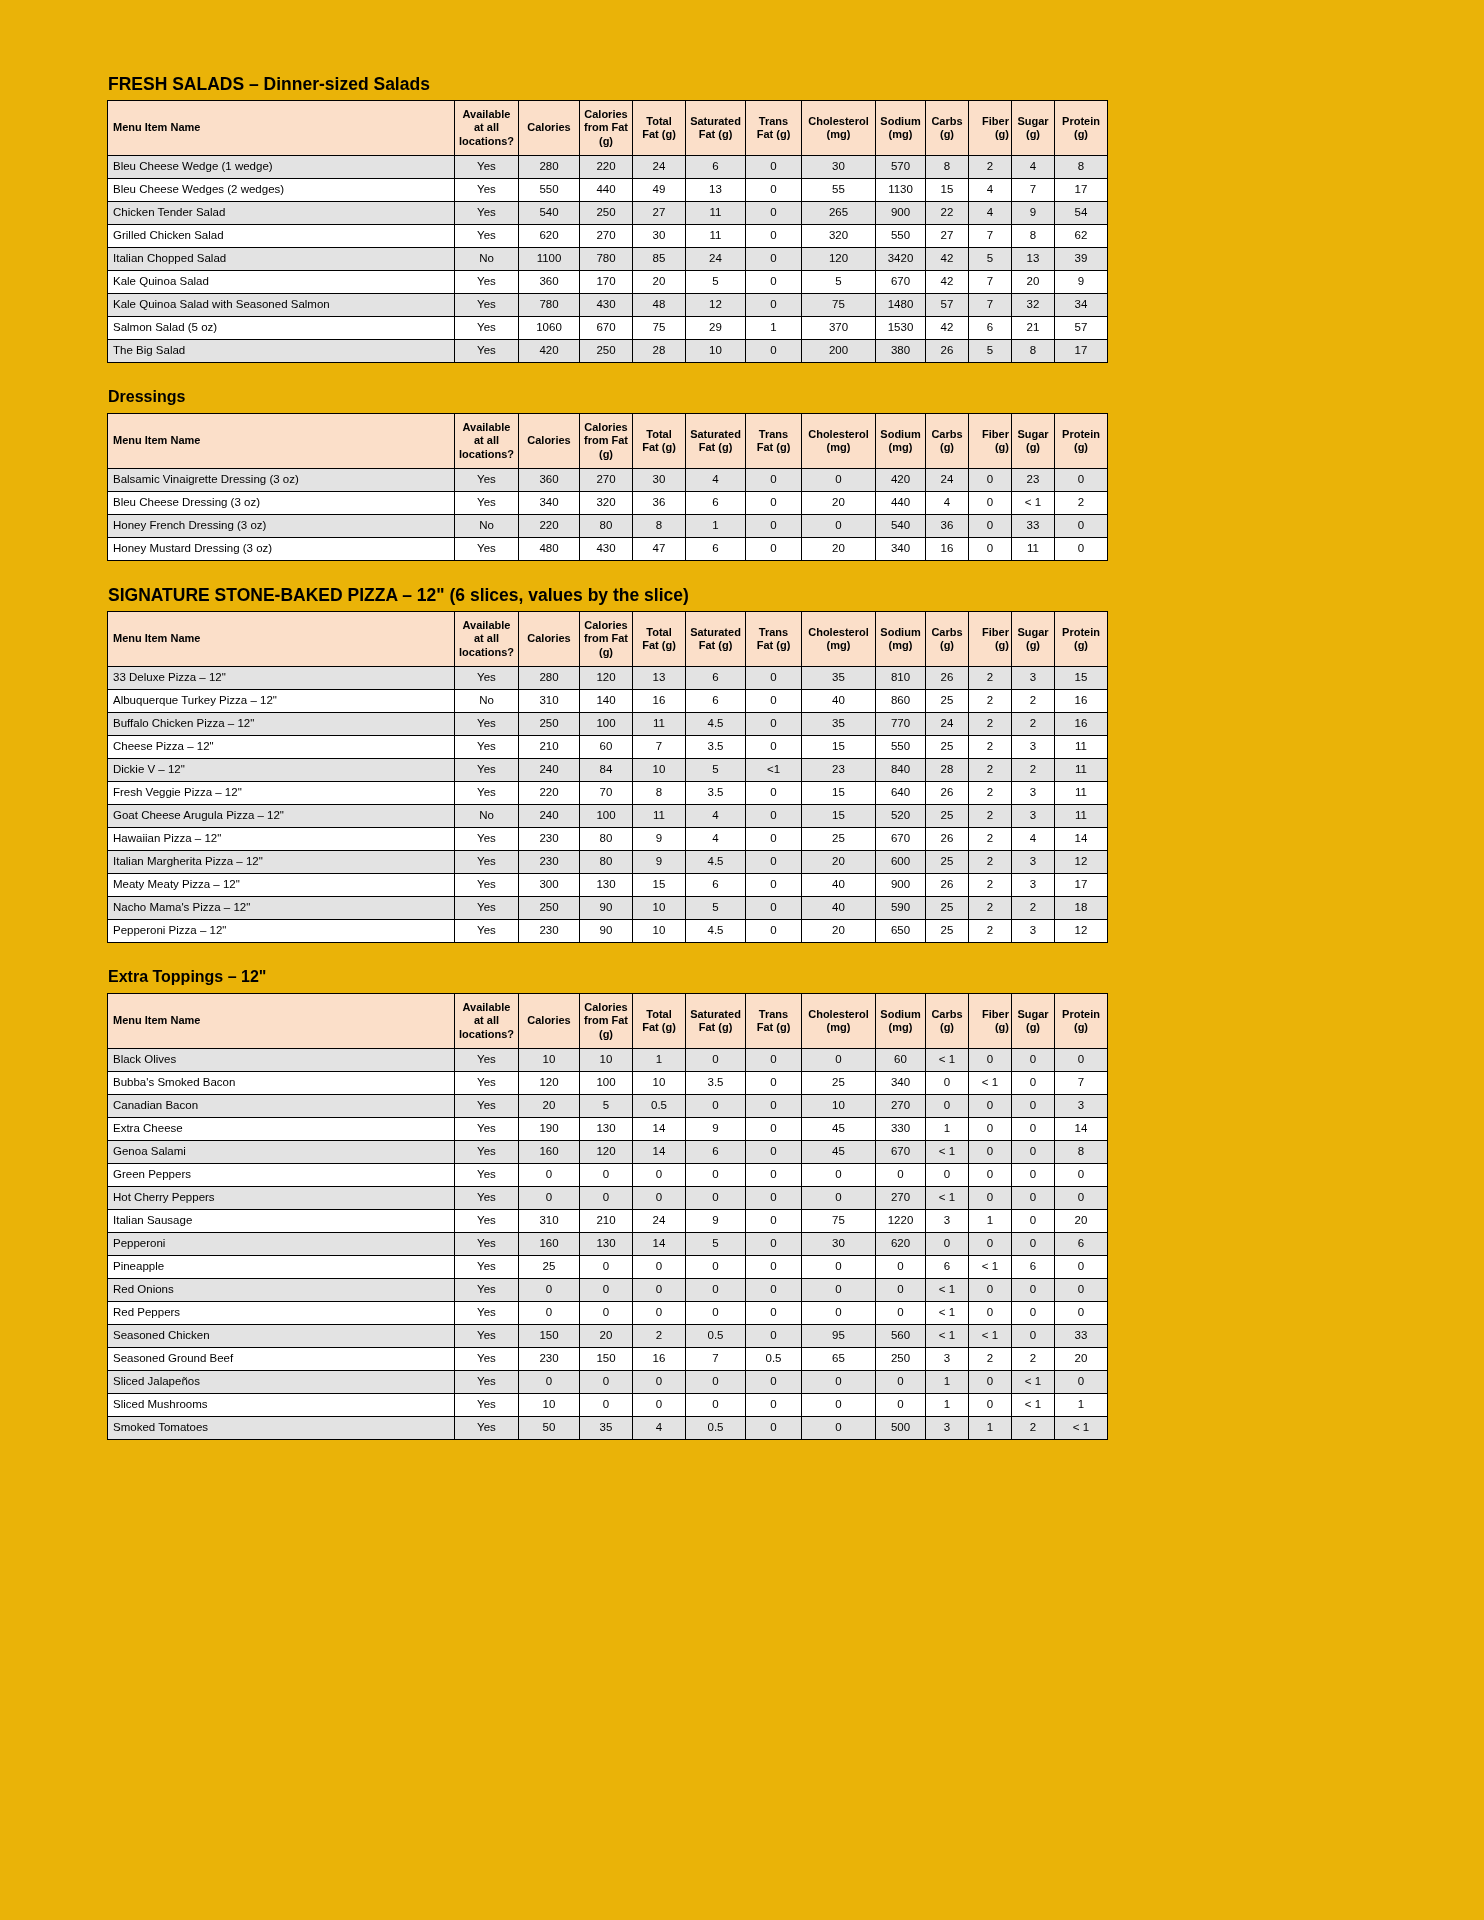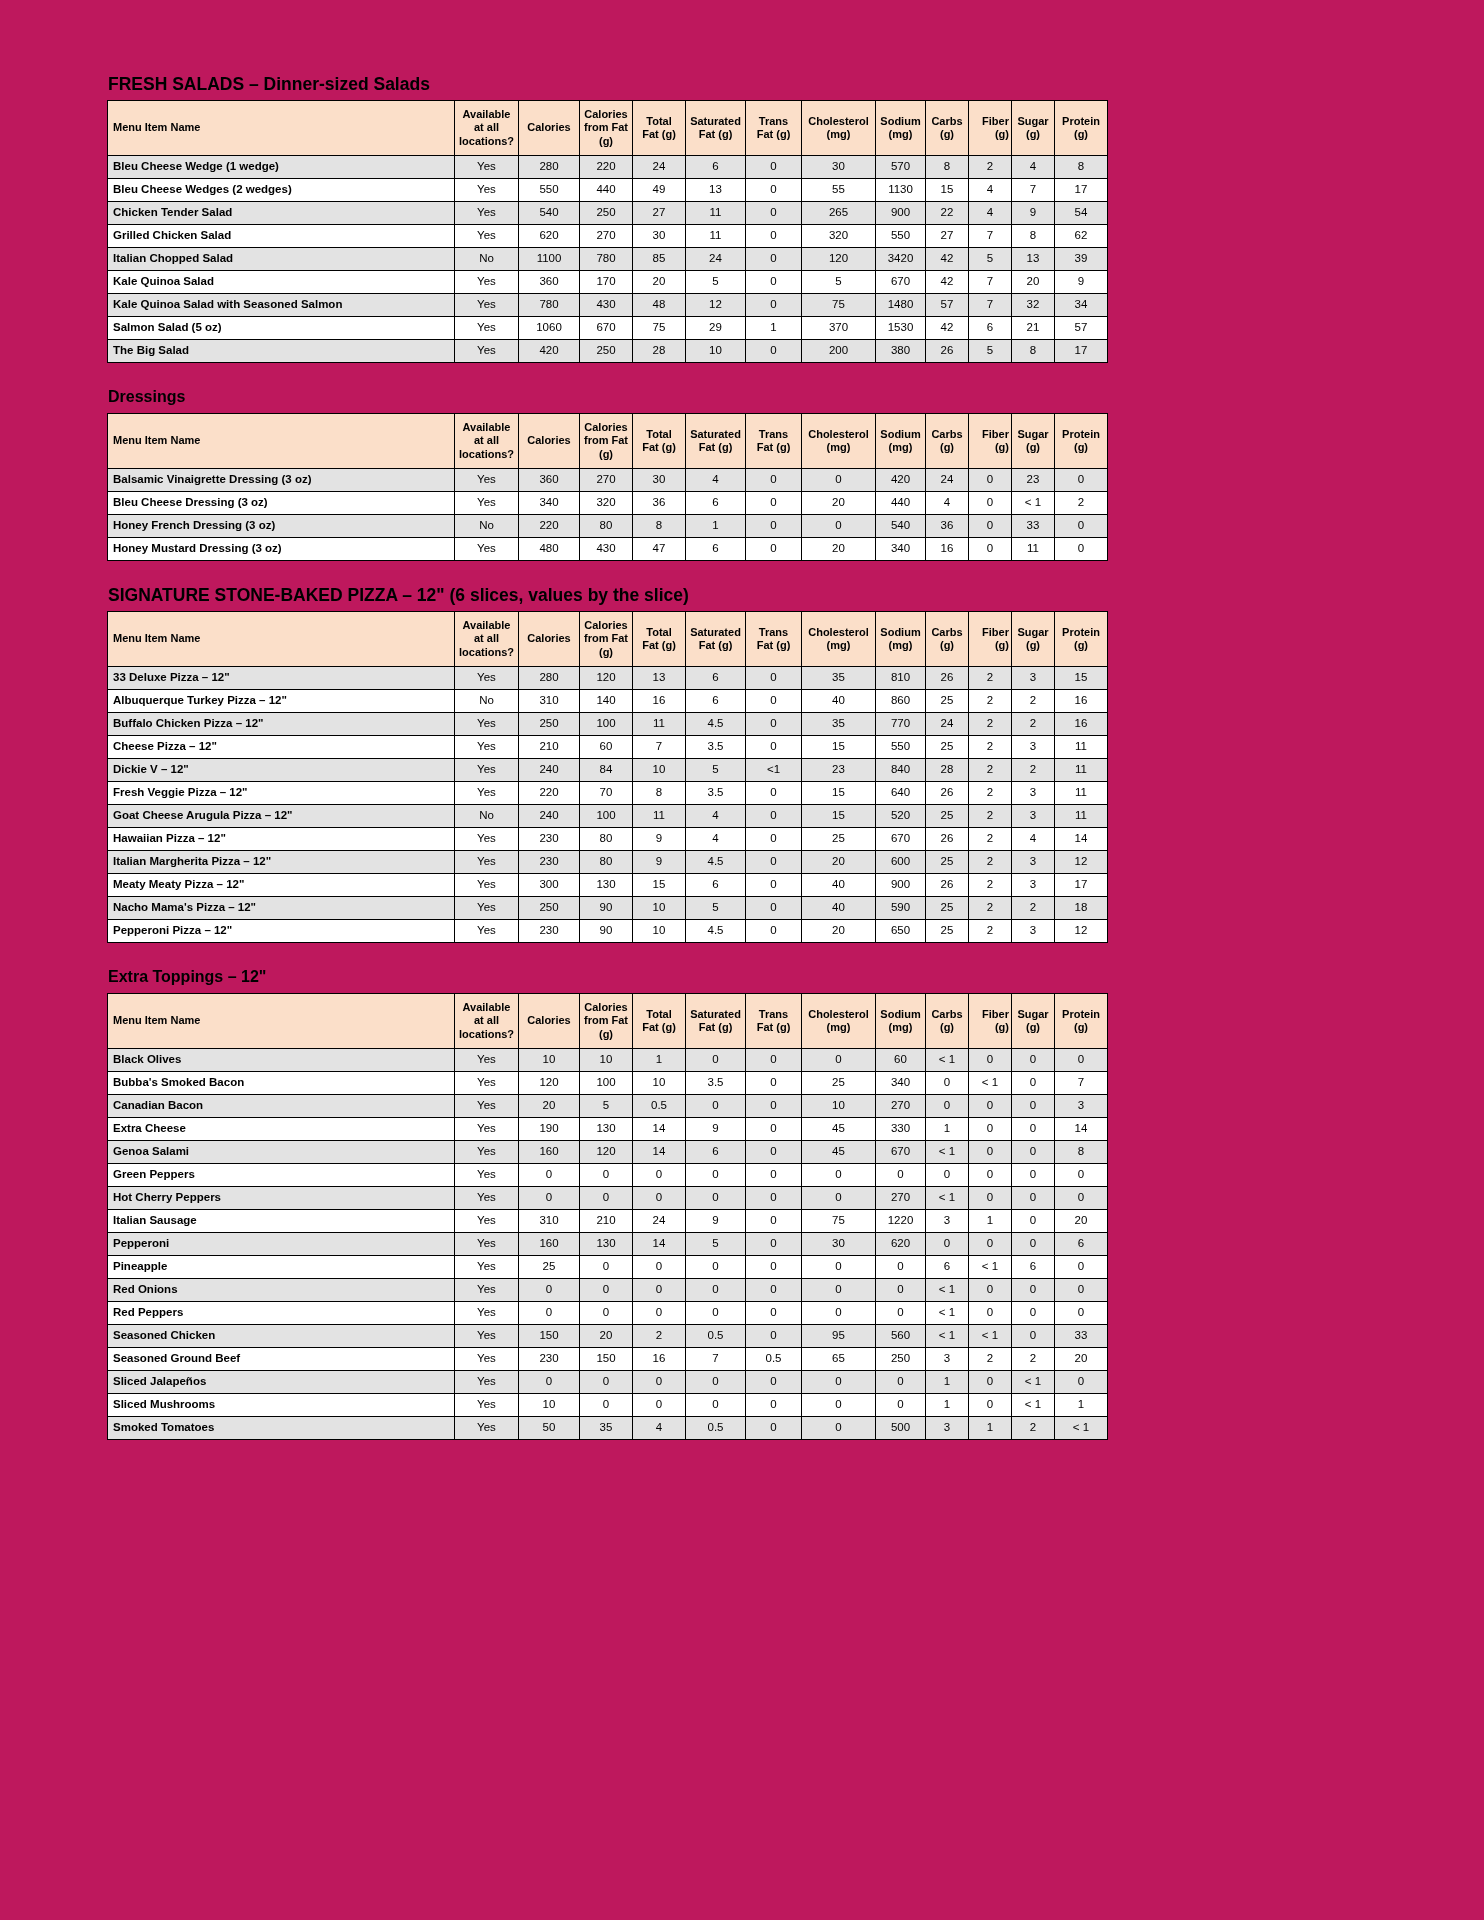--- a/index.html
+++ b/index.html
@@ -3,21 +3,21 @@
 <meta charset="utf-8">
 <title>Nutrition Information</title>
 <style>
   * { box-sizing: border-box; }
   html, body { margin: 0; padding: 0; background: #ffffff; }
   body { font-family: "Liberation Sans", sans-serif; color: #000000; }
 
   .page {
     width: 1484px;
     height: 1920px;
-    background: #be185d;
+    background: #eab308;
     padding: 74px 0 0 107px;
     overflow: hidden;
   }
 
   .menu-section { margin: 0 0 24px 0; }
 
   .section-title {
     font-weight: 700;
     font-size: 16px;
     line-height: 20px;
@@ -44,21 +44,21 @@
     font-weight: 700;
     font-size: 11px;
     height: 55px;
     padding: 2px;
     white-space: pre-line;
   }
   .nutrition th:first-child { text-align: left; padding-left: 5px; }
   .nutrition td { height: 23px; padding: 0 3px; }
   .nutrition td:first-child {
     text-align: left;
-    font-weight: 700;
+    font-weight: 400;
     padding-left: 5px;
     overflow: hidden;
     white-space: nowrap;
   }
   .nutrition tbody tr:nth-child(odd)  { background: #e3e3e3; }
   .nutrition tbody tr:nth-child(even) { background: #ffffff; }
 
   
   .nutrition th:nth-child(1)  { width: 347px; }
   .nutrition th:nth-child(2)  { width: 64px; }

